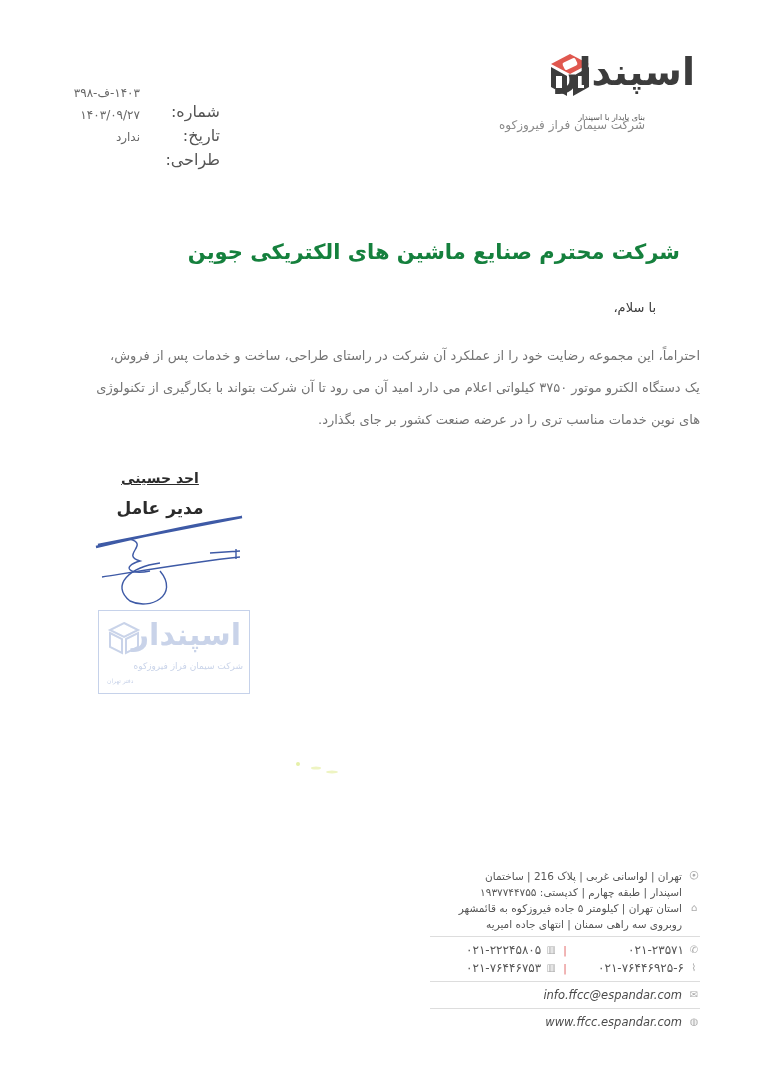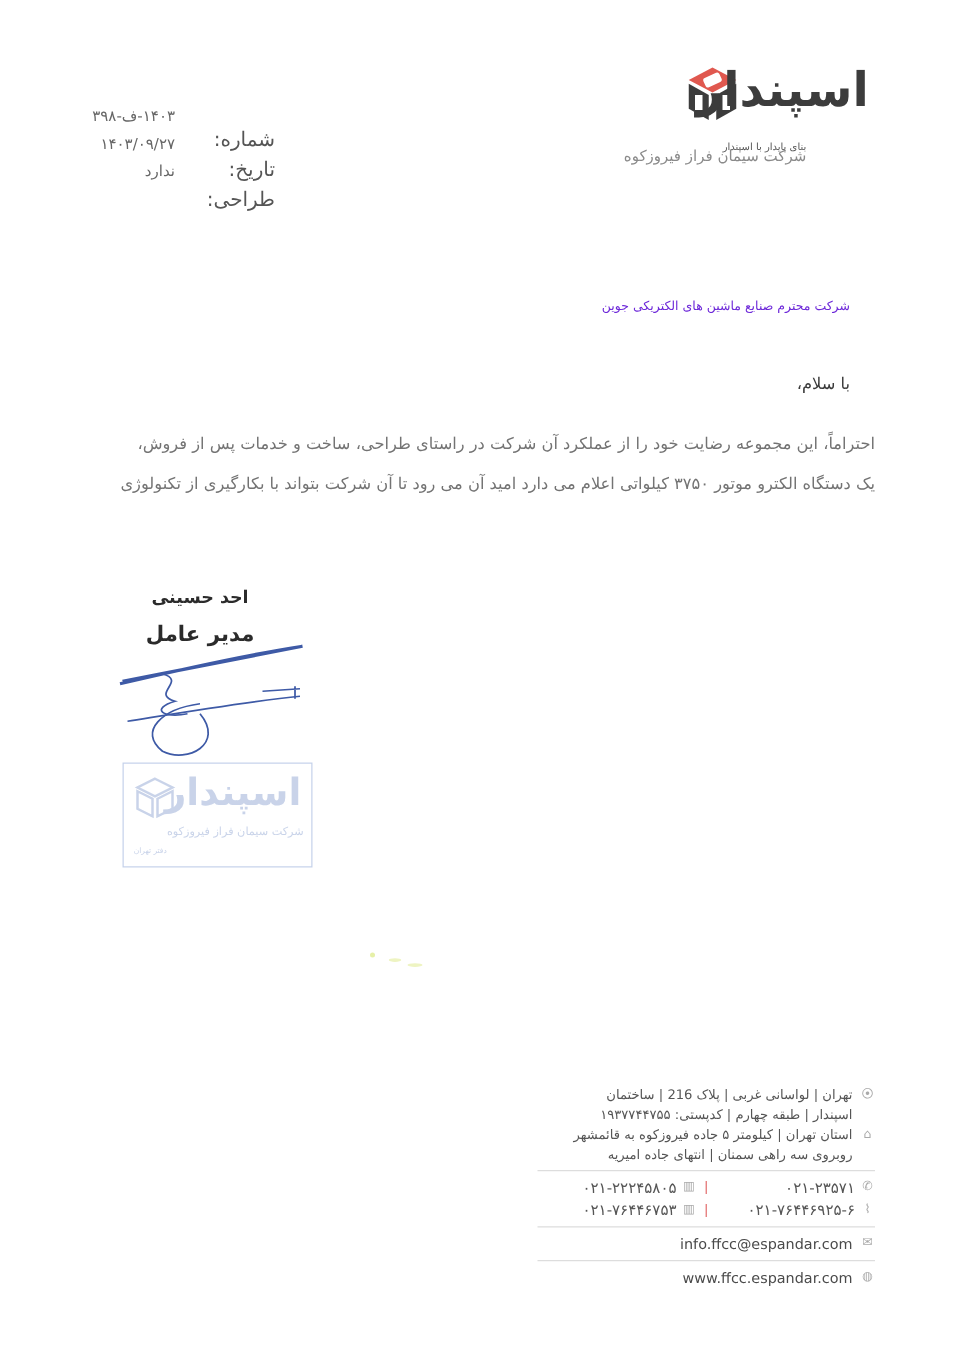--- a/index.html
+++ b/index.html
@@ -14,47 +14,47 @@
                color: #3c3c3c; direction: rtl; letter-spacing: -1px; }
   .logo-tag { position: absolute; right: 60px; top: 65px; font-size: 8px; color: #555; direction: rtl; }
   .logo-company { position: absolute; right: 60px; top: 70px; font-size: 12px; color: #8a8a8a; direction: rtl; white-space: nowrap; }
 
   
   .meta-labels { left: 160px; top: 100px; width: 60px; text-align: right; font-size: 16px; color: #555; direction: rtl; }
   .meta-labels div { height: 24px; line-height: 24px; }
   .meta-values { left: 50px; top: 82px; width: 90px; text-align: right; font-size: 12px; color: #666; direction: rtl; }
   .meta-values div { height: 22px; line-height: 22px; }
 
-  .recipient { right: 88px; top: 240px; font-size: 10px; font-weight: normal; color: #6d28d9; direction: rtl; white-space: nowrap; }
-  .greeting { right: 88px; top: 300px; font-size: 13px; color: #3a3a3a; direction: rtl; }
+  .recipient { right: 88px; top: 240px; font-size: 21px; font-weight: bold; color: #15803d; direction: rtl; white-space: nowrap; }
+  .greeting { right: 112px; top: 300px; font-size: 13px; color: #3a3a3a; direction: rtl; }
   .body-text { right: 68px; top: 340px; width: 440px; font-size: 13px; color: #737373; direction: rtl; text-align: right; line-height: 32px; }
   .body-text div { white-space: nowrap; }
 
-  .signer-name { left: 100px; top: 470px; width: 120px; text-align: center; font-size: 14px; font-weight: bold; color: #2b2b2b; direction: rtl; }
+  .signer-name { left: 100px; top: 470px; width: 120px; text-align: center; font-size: 14px; font-weight: bold; color: #2b2b2b; direction: rtl; text-decoration: underline; }
   .signer-title { left: 100px; top: 498px; width: 120px; text-align: center; font-size: 17px; font-weight: bold; color: #2b2b2b; direction: rtl; }
   .signature { left: 90px; top: 505px; width: 160px; height: 110px; }
 
   .stamp { left: 98px; top: 610px; width: 150px; height: 82px; border: 1.5px solid #b8c8e6; opacity: 0.8; }
   .stamp-word { position: absolute; right: 8px; top: 6px; font-size: 30px; font-weight: bold; color: #bcc9e4; direction: rtl; }
   .stamp-company { position: absolute; right: 6px; top: 50px; font-size: 9px; color: #bcc9e4; direction: rtl; white-space: nowrap; }
   .stamp-sub { position: absolute; left: 8px; top: 66px; font-size: 6px; color: #bcc9e4; direction: rtl; }
   .stamp-mark { position: absolute; left: 8px; top: 10px; width: 34px; height: 34px; }
 
   .smudge { left: 292px; top: 756px; width: 60px; height: 20px; }
 
   
   .footer { left: 430px; top: 868px; width: 270px; font-size: 10.5px; color: #555; }
   .f-addr { direction: rtl; text-align: right; line-height: 16px; padding-right: 18px; position: relative; }
   .f-addr div { white-space: nowrap; }
   .f-sep { border-top: 1px solid #ddd; margin: 4px 0 4px 0; }
   .f-row { display: flex; direction: rtl; align-items: center; height: 18px; }
   .f-cell { flex: 1; direction: ltr; text-align: right; letter-spacing: 1px; font-size: 12px; color: #555; white-space: nowrap; }
   .f-pipe { color: #e06060; margin: 0 6px; }
   .f-icon { width: 12px; height: 12px; display: inline-block; margin-left: 4px; color: #aaa; font-size: 10px; text-align: center; line-height: 12px; }
-  .f-link { direction: ltr; text-align: right; padding-right: 18px; position: relative; height: 18px; line-height: 18px; font-size: 11.5px; color: #4a4a4a; }
+  .f-link { direction: ltr; text-align: right; padding-right: 18px; position: relative; height: 18px; line-height: 18px; font-size: 11.5px; color: #4a4a4a; font-style: italic; }
   .f-link .f-icon { position: absolute; right: 0; top: 3px; }
   .f-addr .f-icon { position: absolute; right: 0; }
 </style>
 </head>
 <body>
 
 <div class="abs logo">
   <svg class="logo-mark" viewBox="0 0 46 46">
     <polygon points="23,2 42,12 23,22 4,12" fill="#e0584f"></polygon>
     <rect x="16" y="8" width="14" height="8" rx="2" fill="#fff" transform="rotate(-25 23 12)"></rect>
@@ -77,20 +77,21 @@
   <div>۱۴۰۳-ف-۳۹۸</div>
   <div>۱۴۰۳/۰۹/۲۷</div>
   <div>ندارد</div>
 </div>
 
 <div class="abs recipient">شرکت محترم صنایع ماشین های الکتریکی جوین</div>
 <div class="abs greeting">با سلام،</div>
 <div class="abs body-text">
   <div>احتراماً، این مجموعه رضایت خود را از عملکرد آن شرکت در راستای طراحی، ساخت و خدمات پس از فروش،</div>
   <div>یک دستگاه الکترو موتور ۳۷۵۰ کیلواتی اعلام می دارد امید آن می رود تا آن شرکت بتواند با بکارگیری از تکنولوژی</div>
+  <div>های نوین خدمات مناسب تری را در عرضه صنعت کشور بر جای بگذارد.</div>
 </div>
 
 <div class="abs signer-name">احد حسینی</div>
 <div class="abs signer-title">مدیر عامل</div>
 <svg class="abs signature" viewBox="0 0 160 110">
   <path d="M6,42 C40,34 100,20 152,12 C120,18 60,30 8,40" stroke="#3e5aa6" stroke-width="2.5" fill="none"></path>
   <path d="M40,34 C60,40 30,50 50,56 C30,62 40,70 60,66" stroke="#3e5aa6" stroke-width="1.4" fill="none"></path>
   <path d="M12,72 C50,66 110,56 150,52" stroke="#3e5aa6" stroke-width="1.4" fill="none"></path>
   <path d="M70,58 C40,62 20,80 40,96 C60,106 90,90 70,66" stroke="#3e5aa6" stroke-width="1.4" fill="none"></path>
   <path d="M120,48 L150,46 M146,44 L146,54" stroke="#3e5aa6" stroke-width="1.4" fill="none"></path>

